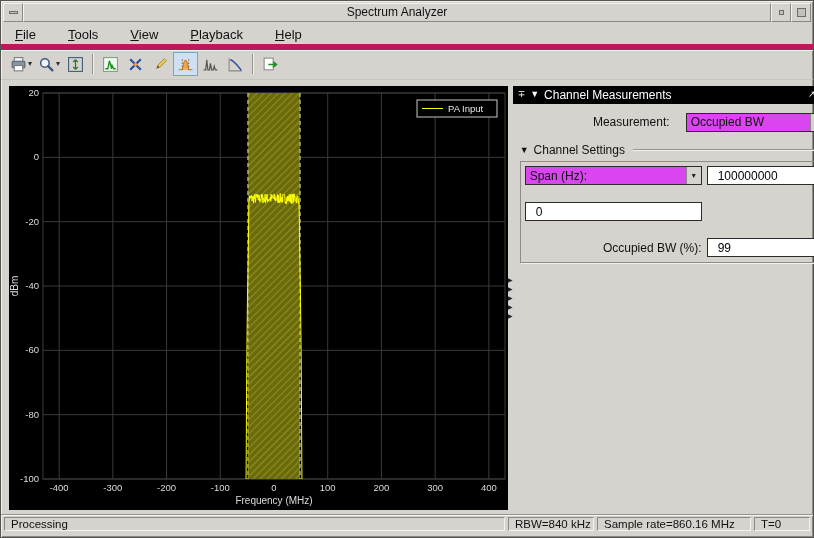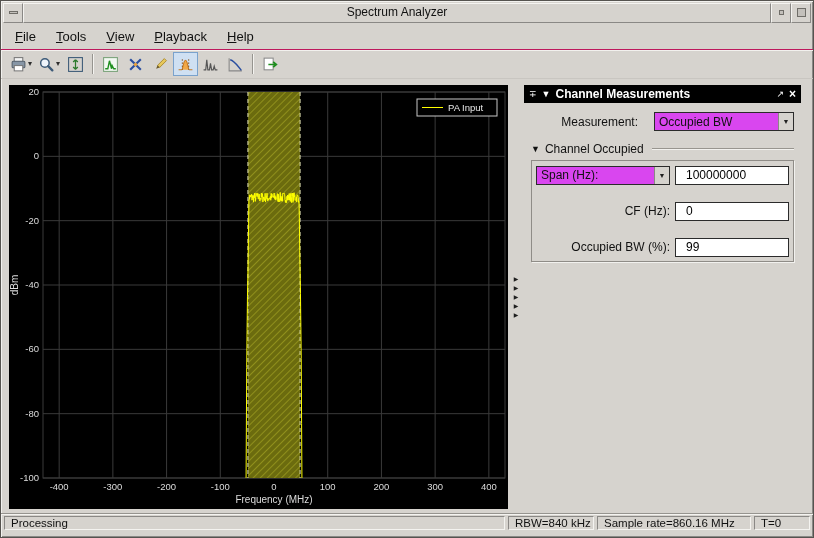--- a/index.html
+++ b/index.html
@@ -10,22 +10,22 @@
   
   .titlebar{height:20px;display:flex;align-items:stretch;margin:2px 2px 4px 2px}
   .tb-btn{width:20px;border:1px solid;border-color:#f4f3f0 #8a8885 #8a8885 #f4f3f0;
     display:flex;align-items:center;justify-content:center;background:#d6d3ce;cursor:default}
   .tb-title{flex:1;text-align:center;font-size:12px;line-height:17px;
     border:1px solid;border-color:#f4f3f0 #8a8885 #8a8885 #f4f3f0}
   .glyph-menu{width:9px;height:3px;border:1px solid #6f6d68;background:#c3c0bb}
   .glyph-min{width:5px;height:5px;border:1px solid #6f6d68;background:#c3c0bb}
   .glyph-max{width:9px;height:9px;border:1px solid #6f6d68;background:#c3c0bb}
   
-  .menubar{height:24px;display:flex;align-items:flex-start;padding:0 6px;gap:4px;
-    border-bottom:1px solid #be185d;box-shadow:0 1px 0 #f2f1ee}
+  .menubar{height:24px;display:flex;align-items:flex-end;padding:0 6px;gap:16px;
+    border-bottom:6px solid #be185d;box-shadow:0 1px 0 #f2f1ee}
   .menu-item{font-size:13px;padding:2px 8px;cursor:default}
   
   .toolbar{height:30px;display:flex;align-items:center;padding:2px 6px;
     border-bottom:1px solid #c9c6c1}
   .tool-btn{height:24px;min-width:25px;display:flex;align-items:center;justify-content:center;
     gap:1px;border:1px solid transparent;padding:0 2px;cursor:default}
   .tool-btn.active{background:#cfe0f2;border:1px solid #7aa2cc}
   .tool-btn svg{width:17px;height:17px;display:block}
   .caret{font-size:8px;line-height:8px;color:#2e2e2e}
   .tool-sep{width:0;height:20px;border-left:1px solid #96948f;border-right:1px solid #f4f3f0;margin:0 4px}
@@ -33,21 +33,21 @@
   .content{flex:1;display:flex;padding:6px 12px 4px 8px}
   .figure{width:499px;height:424px;background:#000;flex:none}
   .figure svg{display:block}
   .splitter{width:16px;display:flex;flex-direction:column;align-items:center;justify-content:center;gap:3px;cursor:pointer}
   .splitter span{font-size:6px;line-height:6px;color:#1e1e1e}
   
   .side-panel{flex:1;display:flex;flex-direction:column;font-size:12px}
   .panel-header{height:18px;background:#000;color:#fff;display:flex;align-items:center;padding:0 5px;gap:5px}
   .ph-icon{font-size:9px;line-height:9px;color:#fff;cursor:pointer}
   .ph-icon.close{font-size:12px;line-height:11px;font-weight:bold}
-  .ph-title{flex:1;font-weight:bold;font-size:12px;white-space:nowrap}
+  .ph-title{flex:1;font-weight:normal;font-size:12px;white-space:nowrap}
   .panel-body{padding:9px 7px 0 7px}
   .meas-row{display:flex;align-items:center;justify-content:flex-end;gap:16px;margin-bottom:11px}
   .combo{background:#d946ef;border:1px solid #2b2b2b;height:19px;display:flex;align-items:center;cursor:default}
   .combo-text{flex:1;padding:0 4px;font-size:12px;white-space:nowrap;overflow:hidden}
   .combo-btn{width:15px;align-self:stretch;background:#d6d3ce;border-left:1px solid #8a8885;
     display:flex;align-items:center;justify-content:center;font-size:7px;color:#222}
   .meas-combo{width:140px}
   .section-row{display:flex;align-items:center;gap:5px;margin-bottom:4px}
   .section-tri{font-size:9px}
   .section-rule{flex:1;height:2px;border-top:1px solid #98958f;border-bottom:1px solid #f2f1ee;margin-left:3px}
@@ -268,34 +268,33 @@
         <div class="meas-row">
           <span>Measurement:</span>
           <div class="combo meas-combo">
             <span class="combo-text">Occupied BW</span>
             <span class="combo-btn">▼</span>
           </div>
         </div>
 
         <div class="section-row">
           <span class="section-tri">▼</span>
-          <span>Channel Occupied</span>
+          <span>Channel Settings</span>
           <span class="section-rule"></span>
         </div>
 
         <div class="settings-box">
           <div class="srow">
             <div class="combo span-combo">
               <span class="combo-text">Span (Hz):</span>
               <span class="combo-btn">▼</span>
             </div>
             <input value="100000000" style="">
           </div>
           <div class="srow">
-            <label>CF (Hz):</label>
             <input value="0" style="">
           </div>
           <div class="srow">
             <label>Occupied BW (%):</label>
             <input value="99" style="">
           </div>
         </div>
 
       </div>
     </div>

